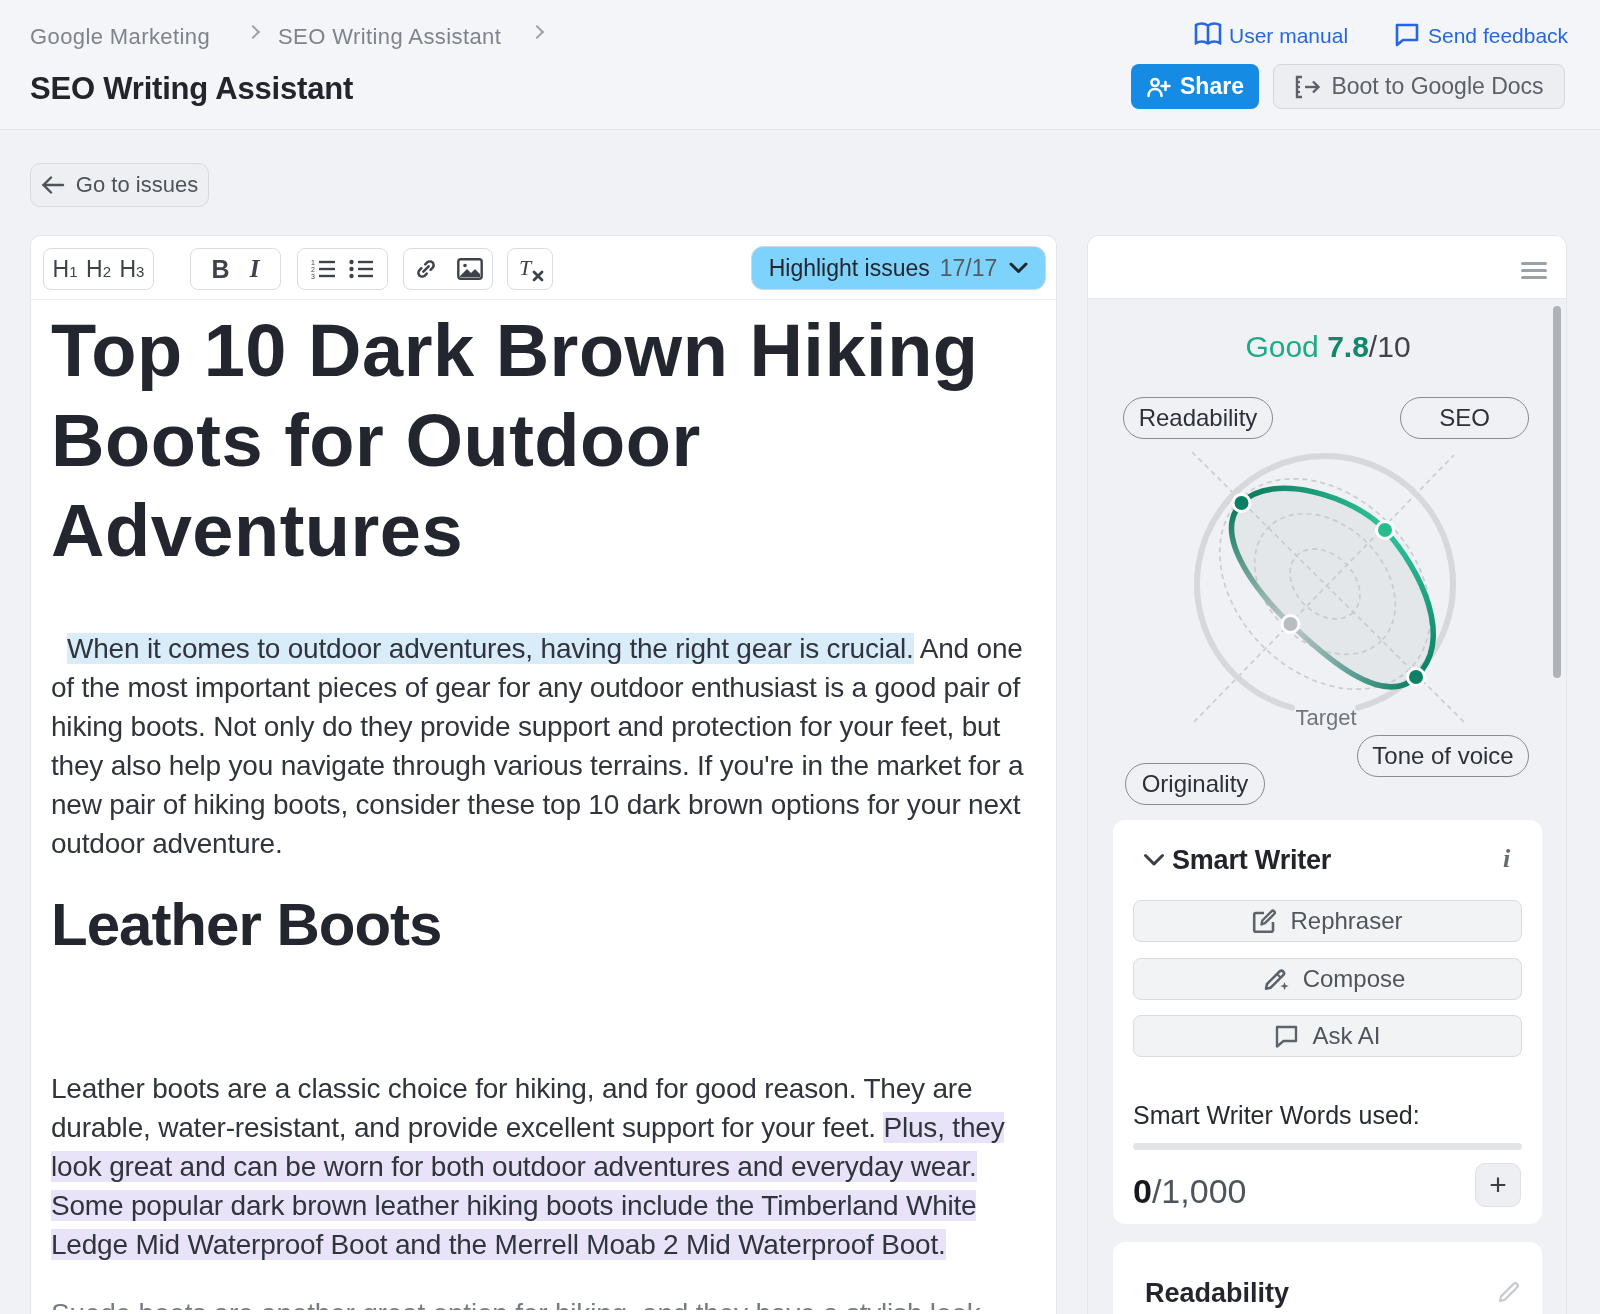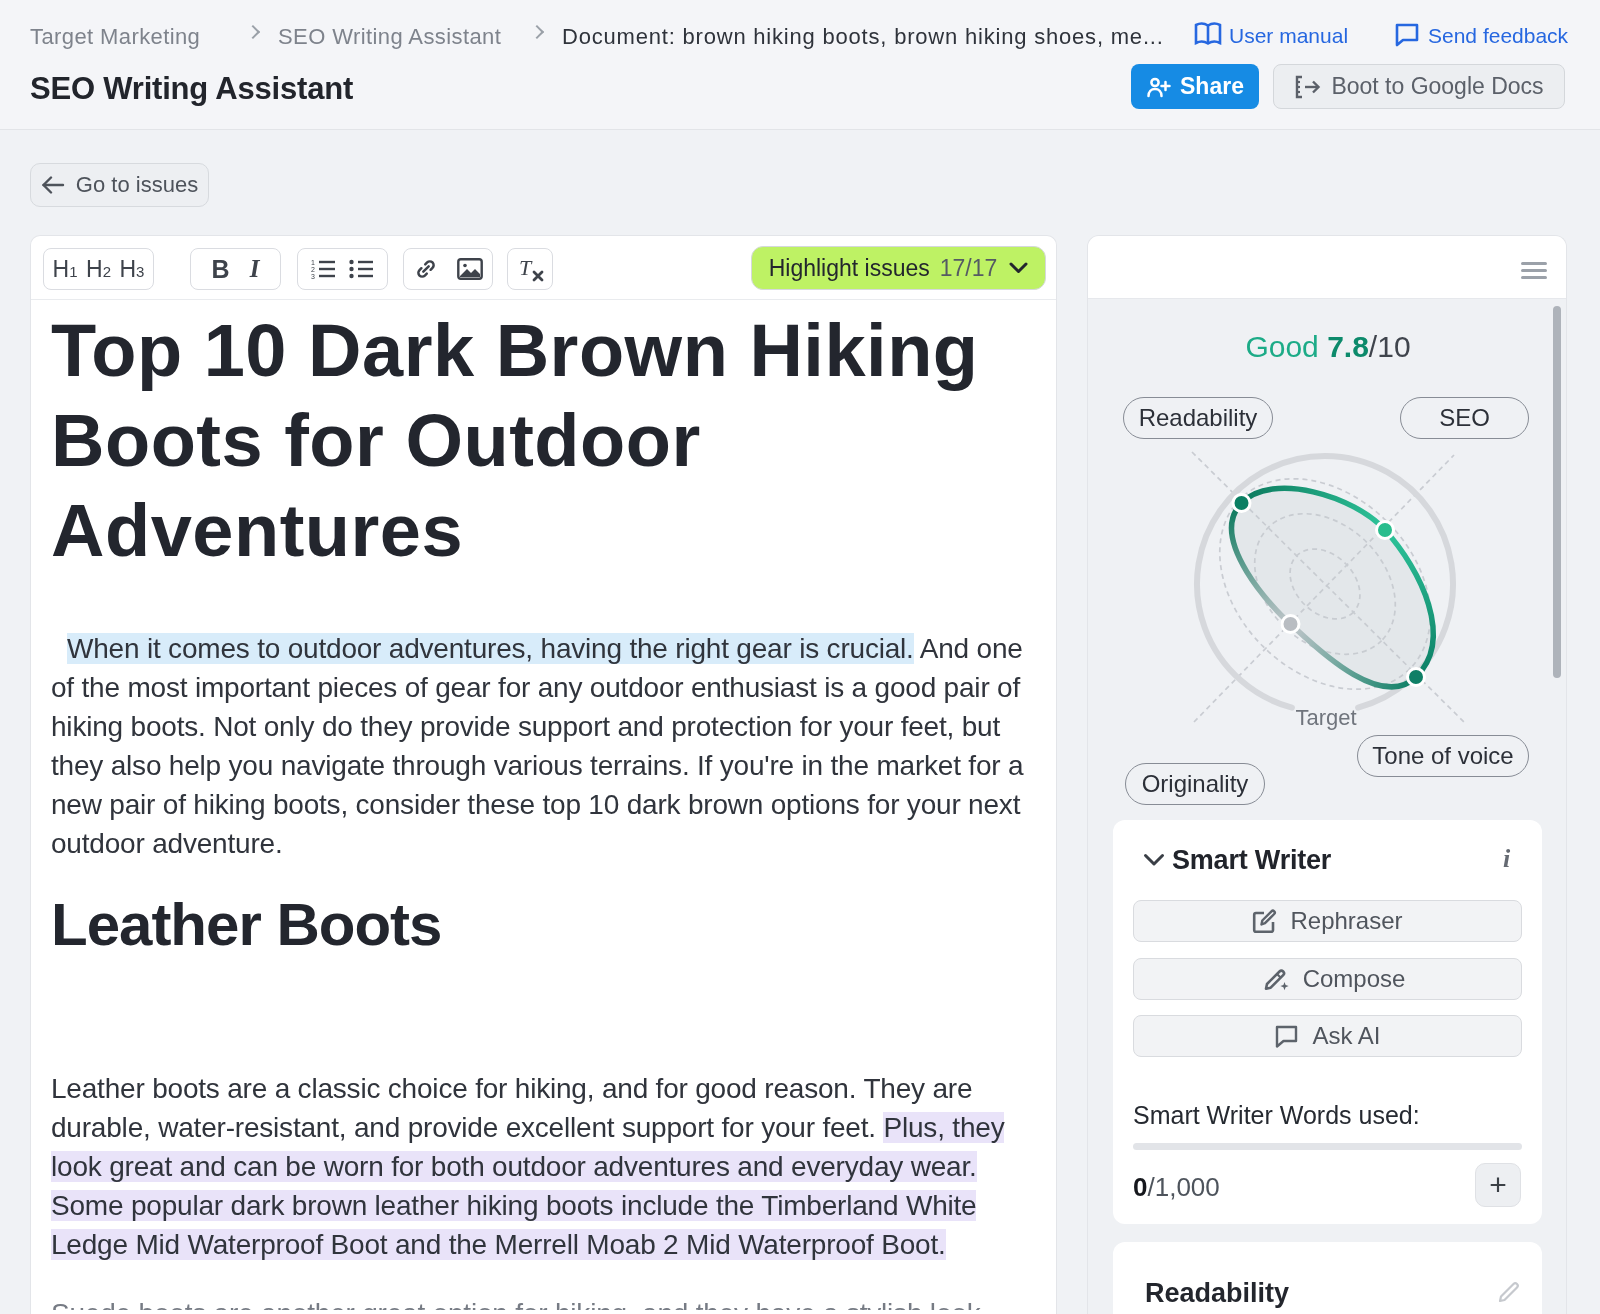--- a/index.html
+++ b/index.html
@@ -14,21 +14,21 @@
   .toplink { position:absolute; top:22px; font-size:21px; color:#2667e0; }
   #hdr h1 { position:absolute; left:30px; top:71px; font-size:31px; font-weight:700; color:#22252c; letter-spacing:-0.2px; }
   .btn-share { position:absolute; left:1131px; top:64px; width:128px; height:45px; background:#168be4; border-radius:8px; color:#fff; font-size:23px; font-weight:700; display:flex; align-items:center; justify-content:center; gap:9px; }
   .btn-gdocs { position:absolute; left:1273px; top:64px; width:292px; height:45px; background:#eceef1; border:1px solid #d4d7db; border-radius:8px; color:#5b6069; font-size:23px; display:flex; align-items:center; justify-content:center; gap:10px; }
   
   .btn-go { position:absolute; left:30px; top:163px; width:179px; height:44px; background:#edeff2; border:1px solid #d7dade; border-radius:10px; color:#4e535b; font-size:22px; display:flex; align-items:center; justify-content:center; gap:11px; }
   
   #ed { position:absolute; left:30px; top:235px; width:1027px; height:1079px; background:#fff; border:1px solid #e3e5e9; border-bottom:none; border-radius:10px 10px 0 0; overflow:hidden; }
   .tgrp { position:absolute; top:12px; height:42px; background:#fff; border:1px solid #dadce1; border-radius:8px; display:flex; align-items:center; justify-content:space-evenly; color:#3e434b; }
   .tb-div { position:absolute; left:0; top:63px; width:1027px; height:1px; background:#e9ebee; }
-  .hlbtn { position:absolute; left:720px; top:10px; width:295px; height:44px; border:1px solid #d5d8dc; border-radius:12px; background:#bef264; display:flex; align-items:center; justify-content:center; gap:10px; font-size:23px; color:#23262d; }
+  .hlbtn { position:absolute; left:720px; top:10px; width:295px; height:44px; border:1px solid #d5d8dc; border-radius:12px; background:#7dd3fc; display:flex; align-items:center; justify-content:center; gap:10px; font-size:23px; color:#23262d; }
   .hlbtn .cnt { color:#555b63; }
   #edc { position:absolute; left:20px; top:64px; width:986px; }
   #edc h1 { font-size:74px; line-height:90px; font-weight:700; color:#23262e; letter-spacing:0.5px; margin-top:6px; }
   #edc h2 { font-size:60px; line-height:72px; font-weight:700; color:#23262e; letter-spacing:-1px; }
   #edc p { font-size:28px; line-height:39px; color:#30343c; letter-spacing:-0.2px; white-space:nowrap; }
   .hb { background:#d8ecfa;margin-left:16px; }
   .hp { background:#e9e3f9; }
   
   #sb { position:absolute; left:1087px; top:235px; width:480px; height:1079px; background:#eff1f4; border:1px solid #e3e5e9; border-bottom:none; border-radius:12px 12px 0 0; overflow:hidden; }
   #sbh { position:absolute; left:0; top:0; width:100%; height:63px; background:#fff; border-bottom:1px solid #e6e8ec; }
@@ -42,37 +42,36 @@
   .score .g2 { color:#0c8a6b; font-weight:700; }
   .pill { position:absolute; height:42px; border:1.5px solid #878c95; border-radius:21px; font-size:24px; color:#2c3038; display:flex; align-items:center; justify-content:center; background:transparent; }
   .target { position:absolute; left:1236px; top:705px; width:180px; text-align:center; font-size:22px; color:#70757d; }
   
   #sw { position:absolute; left:1113px; top:820px; width:429px; height:404px; background:#fff; border-radius:12px; }
   #sw .title { position:absolute; left:59px; top:25px; font-size:27px; font-weight:700; color:#21242b; letter-spacing:-0.2px; }
   #sw .info { position:absolute; left:390px; top:24px; font-size:26px; font-style:italic; font-family:"Liberation Serif", serif; font-weight:700; color:#656a72; }
   .swbtn { position:absolute; left:20px; width:389px; height:42px; background:#f2f3f5; border:1px solid #d9dbdf; border-radius:8px; display:flex; align-items:center; justify-content:center; gap:13px; font-size:24px; color:#50555d; }
   #sw .wu { position:absolute; left:20px; top:281px; font-size:25px; color:#262a31; }
   #sw .track { position:absolute; left:20px; top:323px; width:389px; height:7px; border-radius:4px; background:#e2e4e8; }
-  #sw .nums { position:absolute; left:20px; top:352px; font-size:26px; color:#4e545c; }
+  #sw .nums { position:absolute; left:20px; top:352px; font-size:34px; color:#4e545c; }
   #sw .nums b { color:#16181d; }
   #sw .plus { position:absolute; left:362px; top:343px; width:46px; height:44px; background:#edeff2; border:1px solid #dfe1e5; border-radius:10px; font-size:30px; color:#3b4046; display:flex; align-items:center; justify-content:center; }
   
   #rd { position:absolute; left:1113px; top:1242px; width:429px; height:90px; background:#fff; border-radius:12px; }
   #rd .title { position:absolute; left:32px; top:36px; font-size:27px; font-weight:700; color:#23262d; }
   svg { display:block; }
 </style>
 </head>
 <body>
 
   <div id="hdr">
-    <span class="crumb" style="left:30px;">Target Marketing</span>
+    <span class="crumb" style="left:30px;">Google Marketing</span>
     <span class="chev" style="left:248px;"></span>
     <span class="crumb" style="left:278px;">SEO Writing Assistant</span>
     <span class="chev" style="left:532px;"></span>
-    <span class="crumb" style="left:562px;"><b>Document: brown hiking boots, brown hiking shoes, me...</b></span>
     <span class="toplink" style="left:1194px;">
       <svg width="28" height="26" viewBox="0 0 28 26" style="display:inline-block;vertical-align:-5px;margin-right:7px;">
         <path d="M2 3 C6 1 10 1 14 3.5 C18 1 22 1 26 3 L26 21 C22 19 18 19 14 21.5 C10 19 6 19 2 21 Z" fill="none" stroke="#2667e0" stroke-width="2.6"></path>
         <line x1="14" y1="3.5" x2="14" y2="21.5" stroke="#2667e0" stroke-width="2.6"></line>
       </svg>User manual</span>
     <span class="toplink" style="left:1394px;">
       <svg width="26" height="26" viewBox="0 0 26 26" style="display:inline-block;vertical-align:-5px;margin-right:8px;">
         <path d="M3 3 H23 V18 H9 L3 23 Z" fill="none" stroke="#2667e0" stroke-width="2.6" stroke-linejoin="round"></path>
       </svg>Send feedback</span>
     <h1>SEO Writing Assistant</h1>

